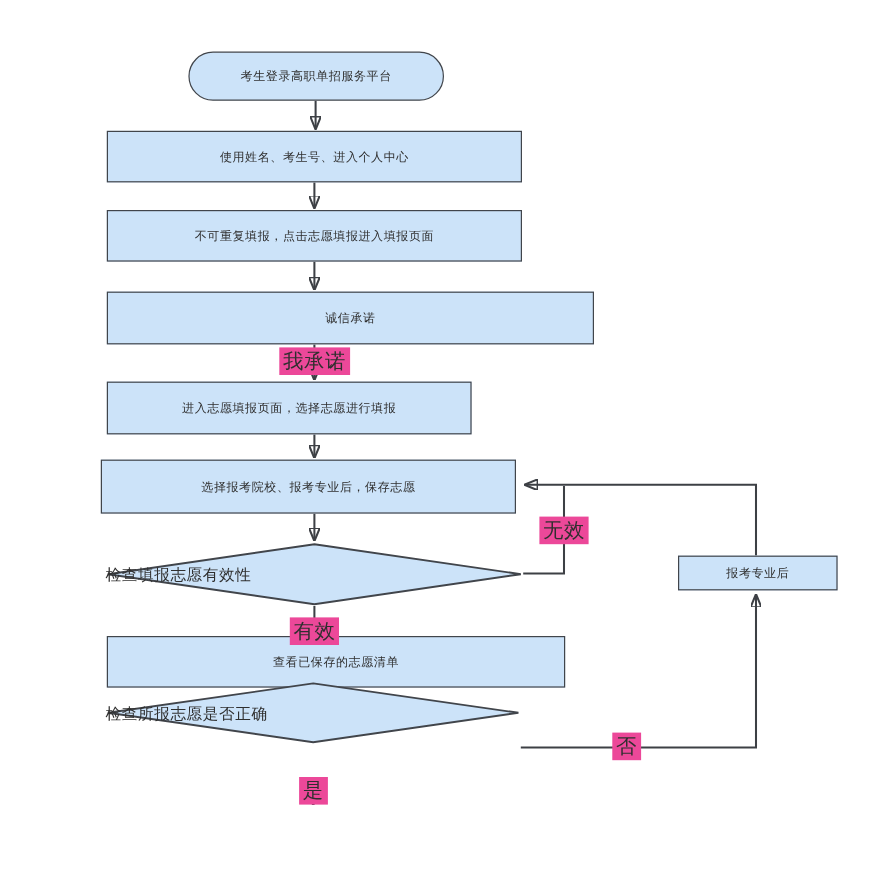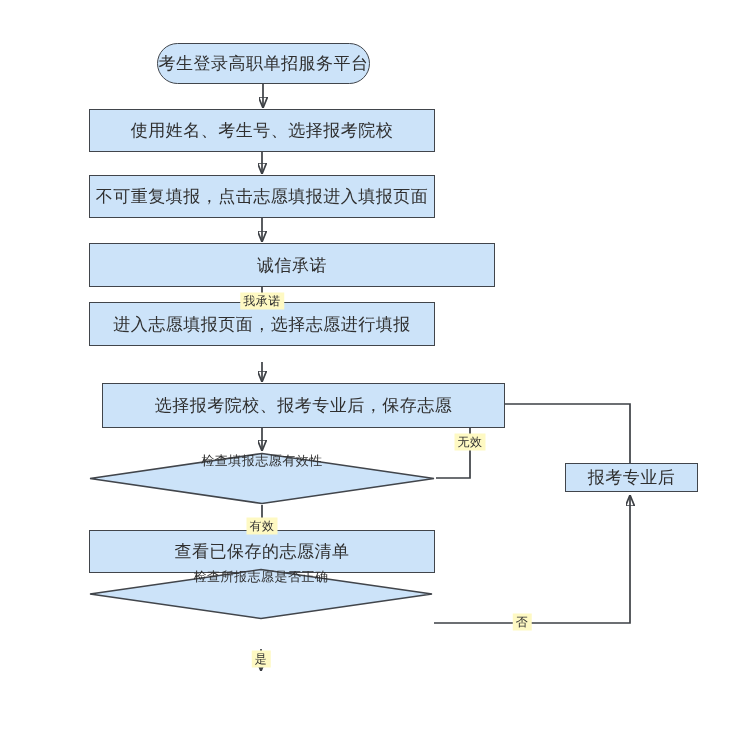--- a/index.html
+++ b/index.html
@@ -27,53 +27,53 @@
   }
   .node {
     position: absolute;
     box-sizing: border-box;
     background: #cce3f9;
     border: 1.7px solid #41454b;
     display: flex;
     align-items: center;
     justify-content: center;
     text-align: center;
-    font-size: 17px;
+    font-size: 10px;
     letter-spacing: 0.5px;
     color: #2f2f2f;
   }
   .terminator { border-radius: 21px; }
   .diamond {
     position: absolute;
   }
   .diamond svg { position: absolute; left: 0; top: 0; }
   .diamond polygon {
     fill: #cce3f9;
     stroke: #41454b;
     stroke-width: 1.6;
   }
   .dtext {
     position: absolute;
     left: 0; top: 0; right: 0; bottom: 0;
     display: flex;
-    flex-direction: column;
+    flex-direction: row;
     align-items: center;
     justify-content: space-between;
     text-align: center;
     font-size: 13px;
     letter-spacing: 0.5px;
     line-height: 17px;
     color: #2f2f2f;
   }
   .edge-label {
     position: absolute;
     transform: translate(-50%, -50%);
-    background: #fef9c3;
+    background: #ec4899;
     padding: 0 3px;
-    font-size: 12px;
+    font-size: 17px;
     letter-spacing: 0.5px;
     color: #2f2f2f;
     white-space: nowrap;
   }
 </style>
 </head>
 <body>
 
 <div id="canvas">
 
@@ -95,49 +95,49 @@
     <path d="M436,478 L470,478 L470,405"></path>
     <path d="M630,463 L630,404 L438,404" marker-end="url(#arr)"></path>
     <path d="M434,623 L630,623 L630,496" marker-end="url(#arr)"></path>
   </svg>
 
   <div class="node terminator" style="left:157px;top:43px;width:213px;height:41px">
     <span>考生登录高职单招服务平台</span>
   </div>
 
   <div class="node" style="left:89px;top:109px;width:346px;height:43px">
-    <span>使用姓名、考生号、选择报考院校</span>
+    <span>使用姓名、考生号、进入个人中心</span>
   </div>
 
   <div class="node" style="left:89px;top:175px;width:346px;height:43px">
     <span>不可重复填报，点击志愿填报进入填报页面</span>
   </div>
 
   <div class="node" style="left:89px;top:243px;width:406px;height:44px">
     <span>诚信承诺</span>
   </div>
 
-  <div class="node" style="left:89px;top:302px;width:346px;height:44px">
+  <div class="node" style="left:89px;top:318px;width:304px;height:44px">
     <span>进入志愿填报页面，选择志愿进行填报</span>
   </div>
 
-  <div class="node" style="left:102px;top:383px;width:403px;height:45px">
+  <div class="node" style="left:84px;top:383px;width:346px;height:45px">
     <span>选择报考院校、报考专业后，保存志愿</span>
   </div>
 
   <div class="diamond" style="left:88px;top:452px;width:348px;height:53px">
     <svg width="348" height="53">
       <polygon points="174,1.5 346,26.5 174,51.5 2,26.5"></polygon>
     </svg>
     <div class="dtext">
       <span>检查填报志愿有效性</span>
     </div>
   </div>
 
-  <div class="node" style="left:89px;top:530px;width:346px;height:43px">
+  <div class="node" style="left:89px;top:530px;width:382px;height:43px">
     <span>查看已保存的志愿清单</span>
   </div>
 
   <div class="diamond" style="left:88px;top:568px;width:346px;height:52px">
     <svg width="346" height="52">
       <polygon points="173,1.5 344,26 173,50.5 2,26"></polygon>
     </svg>
     <div class="dtext">
       <span>检查所报志愿是否正确</span>
     </div>

